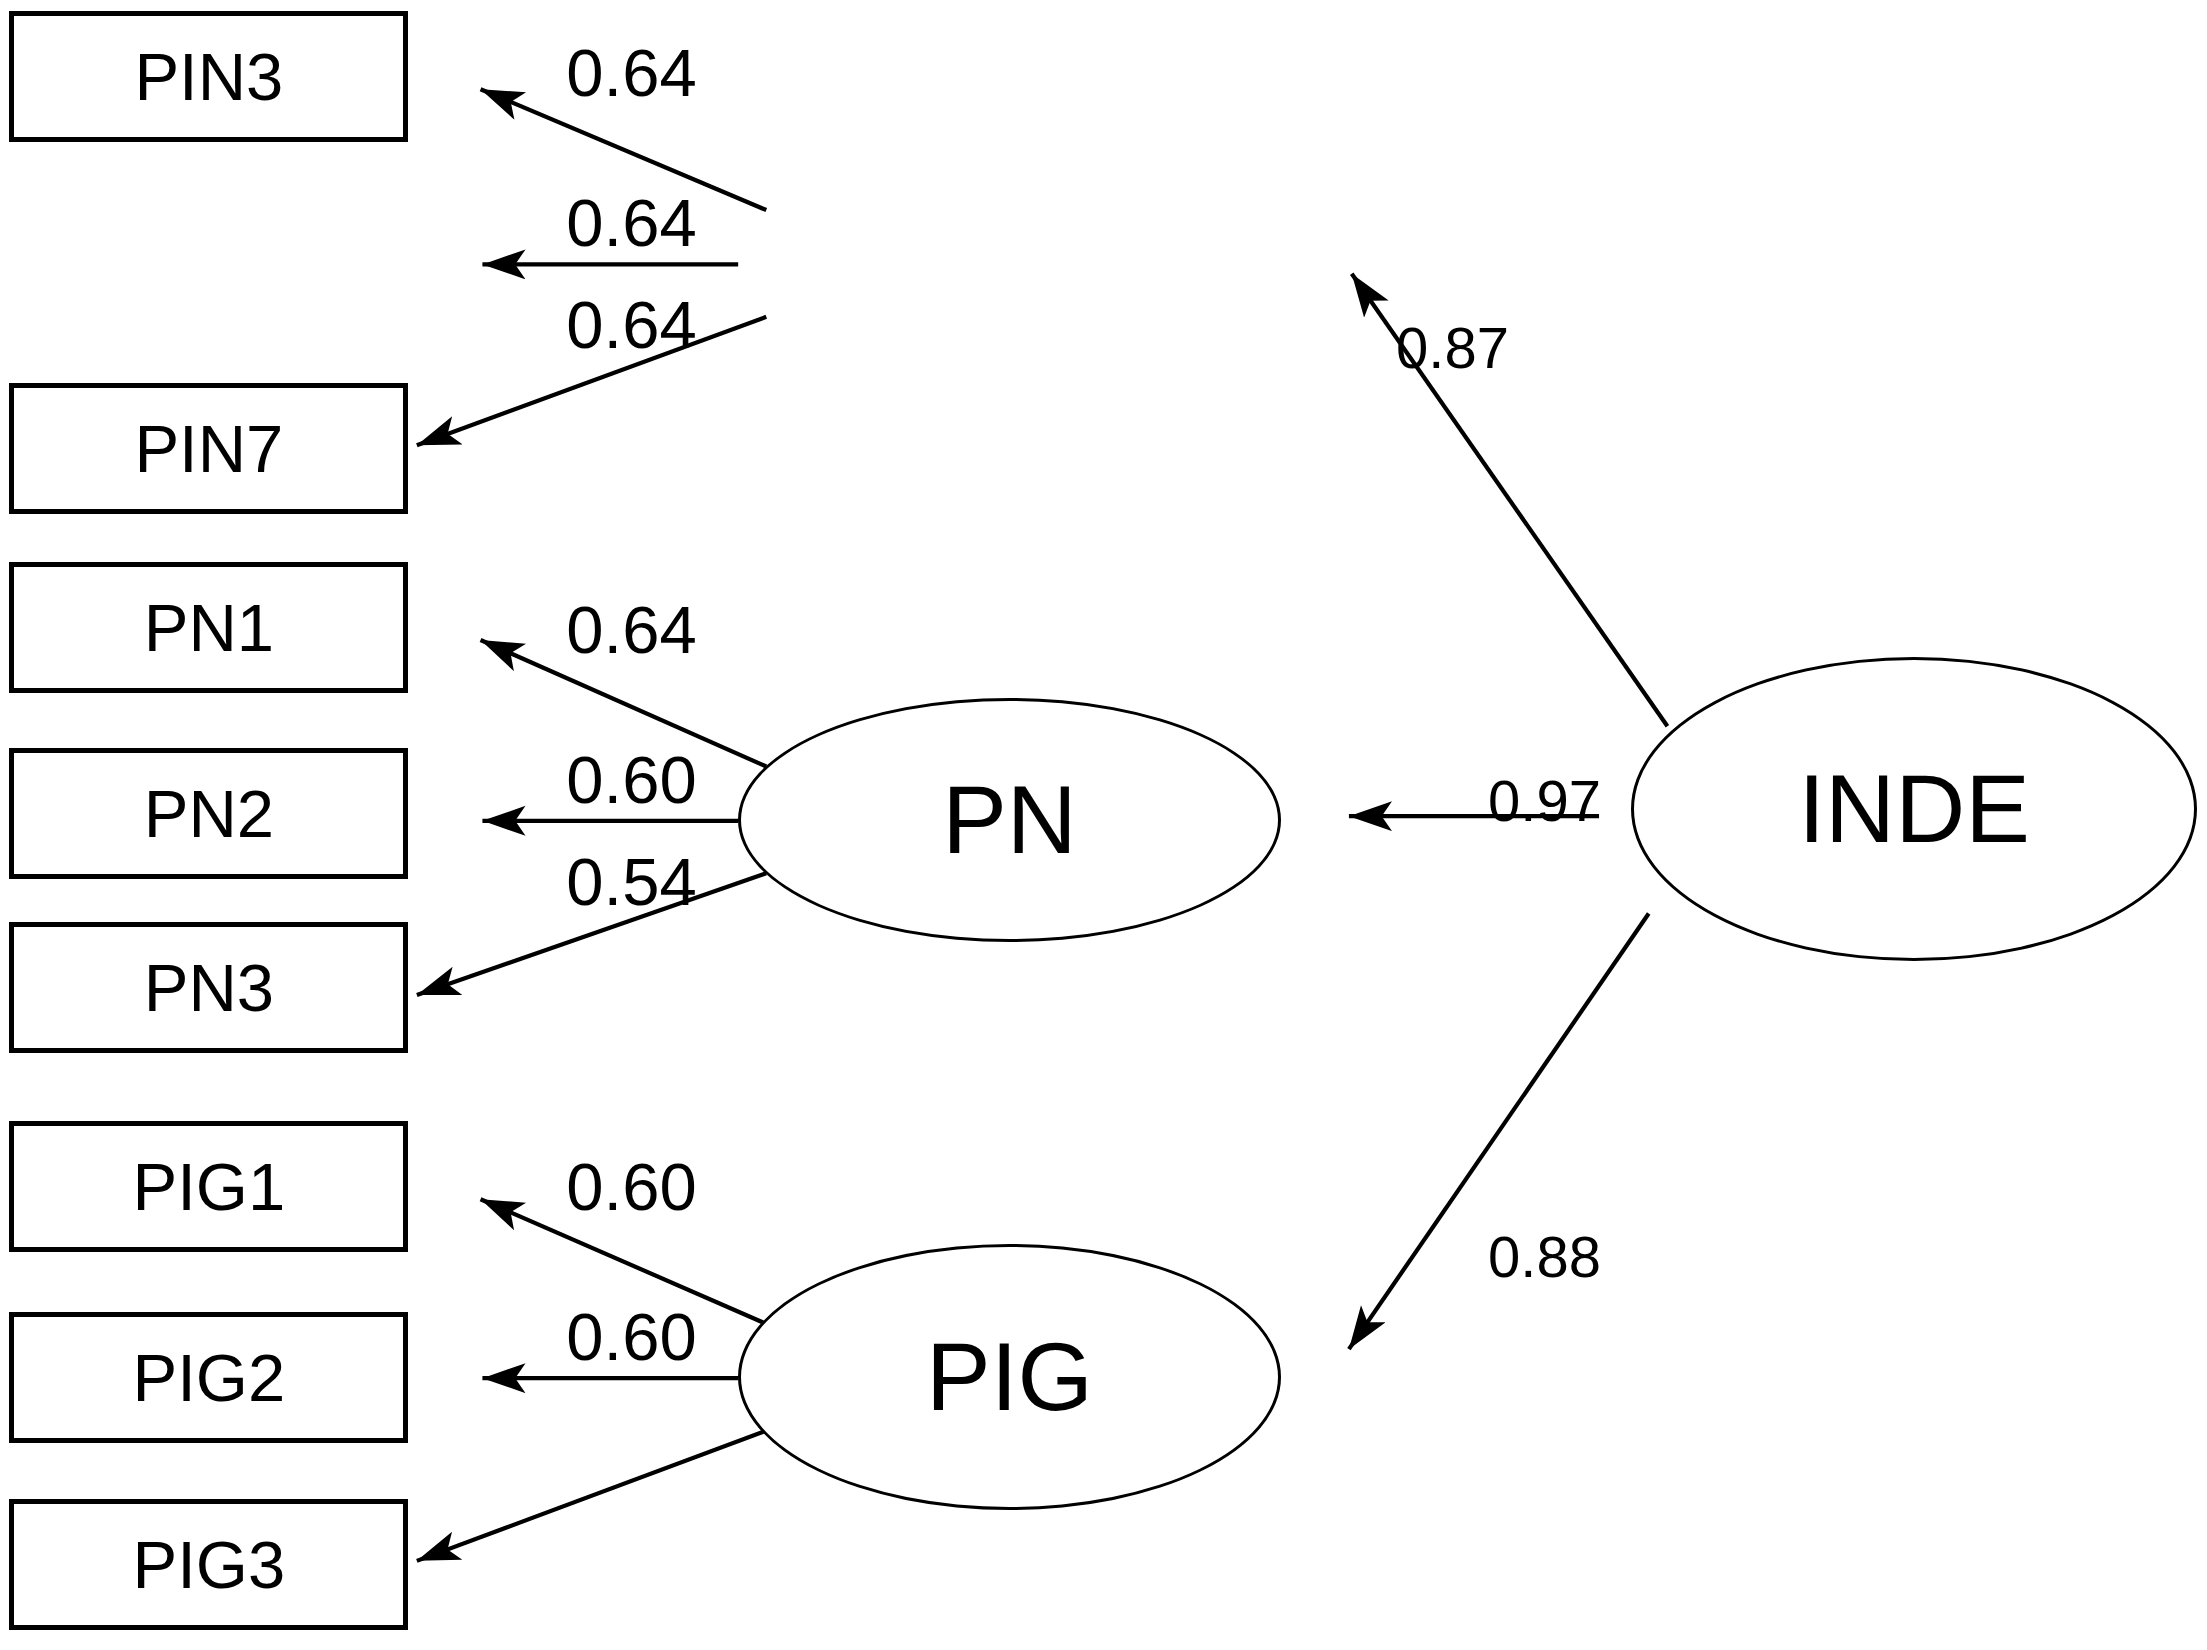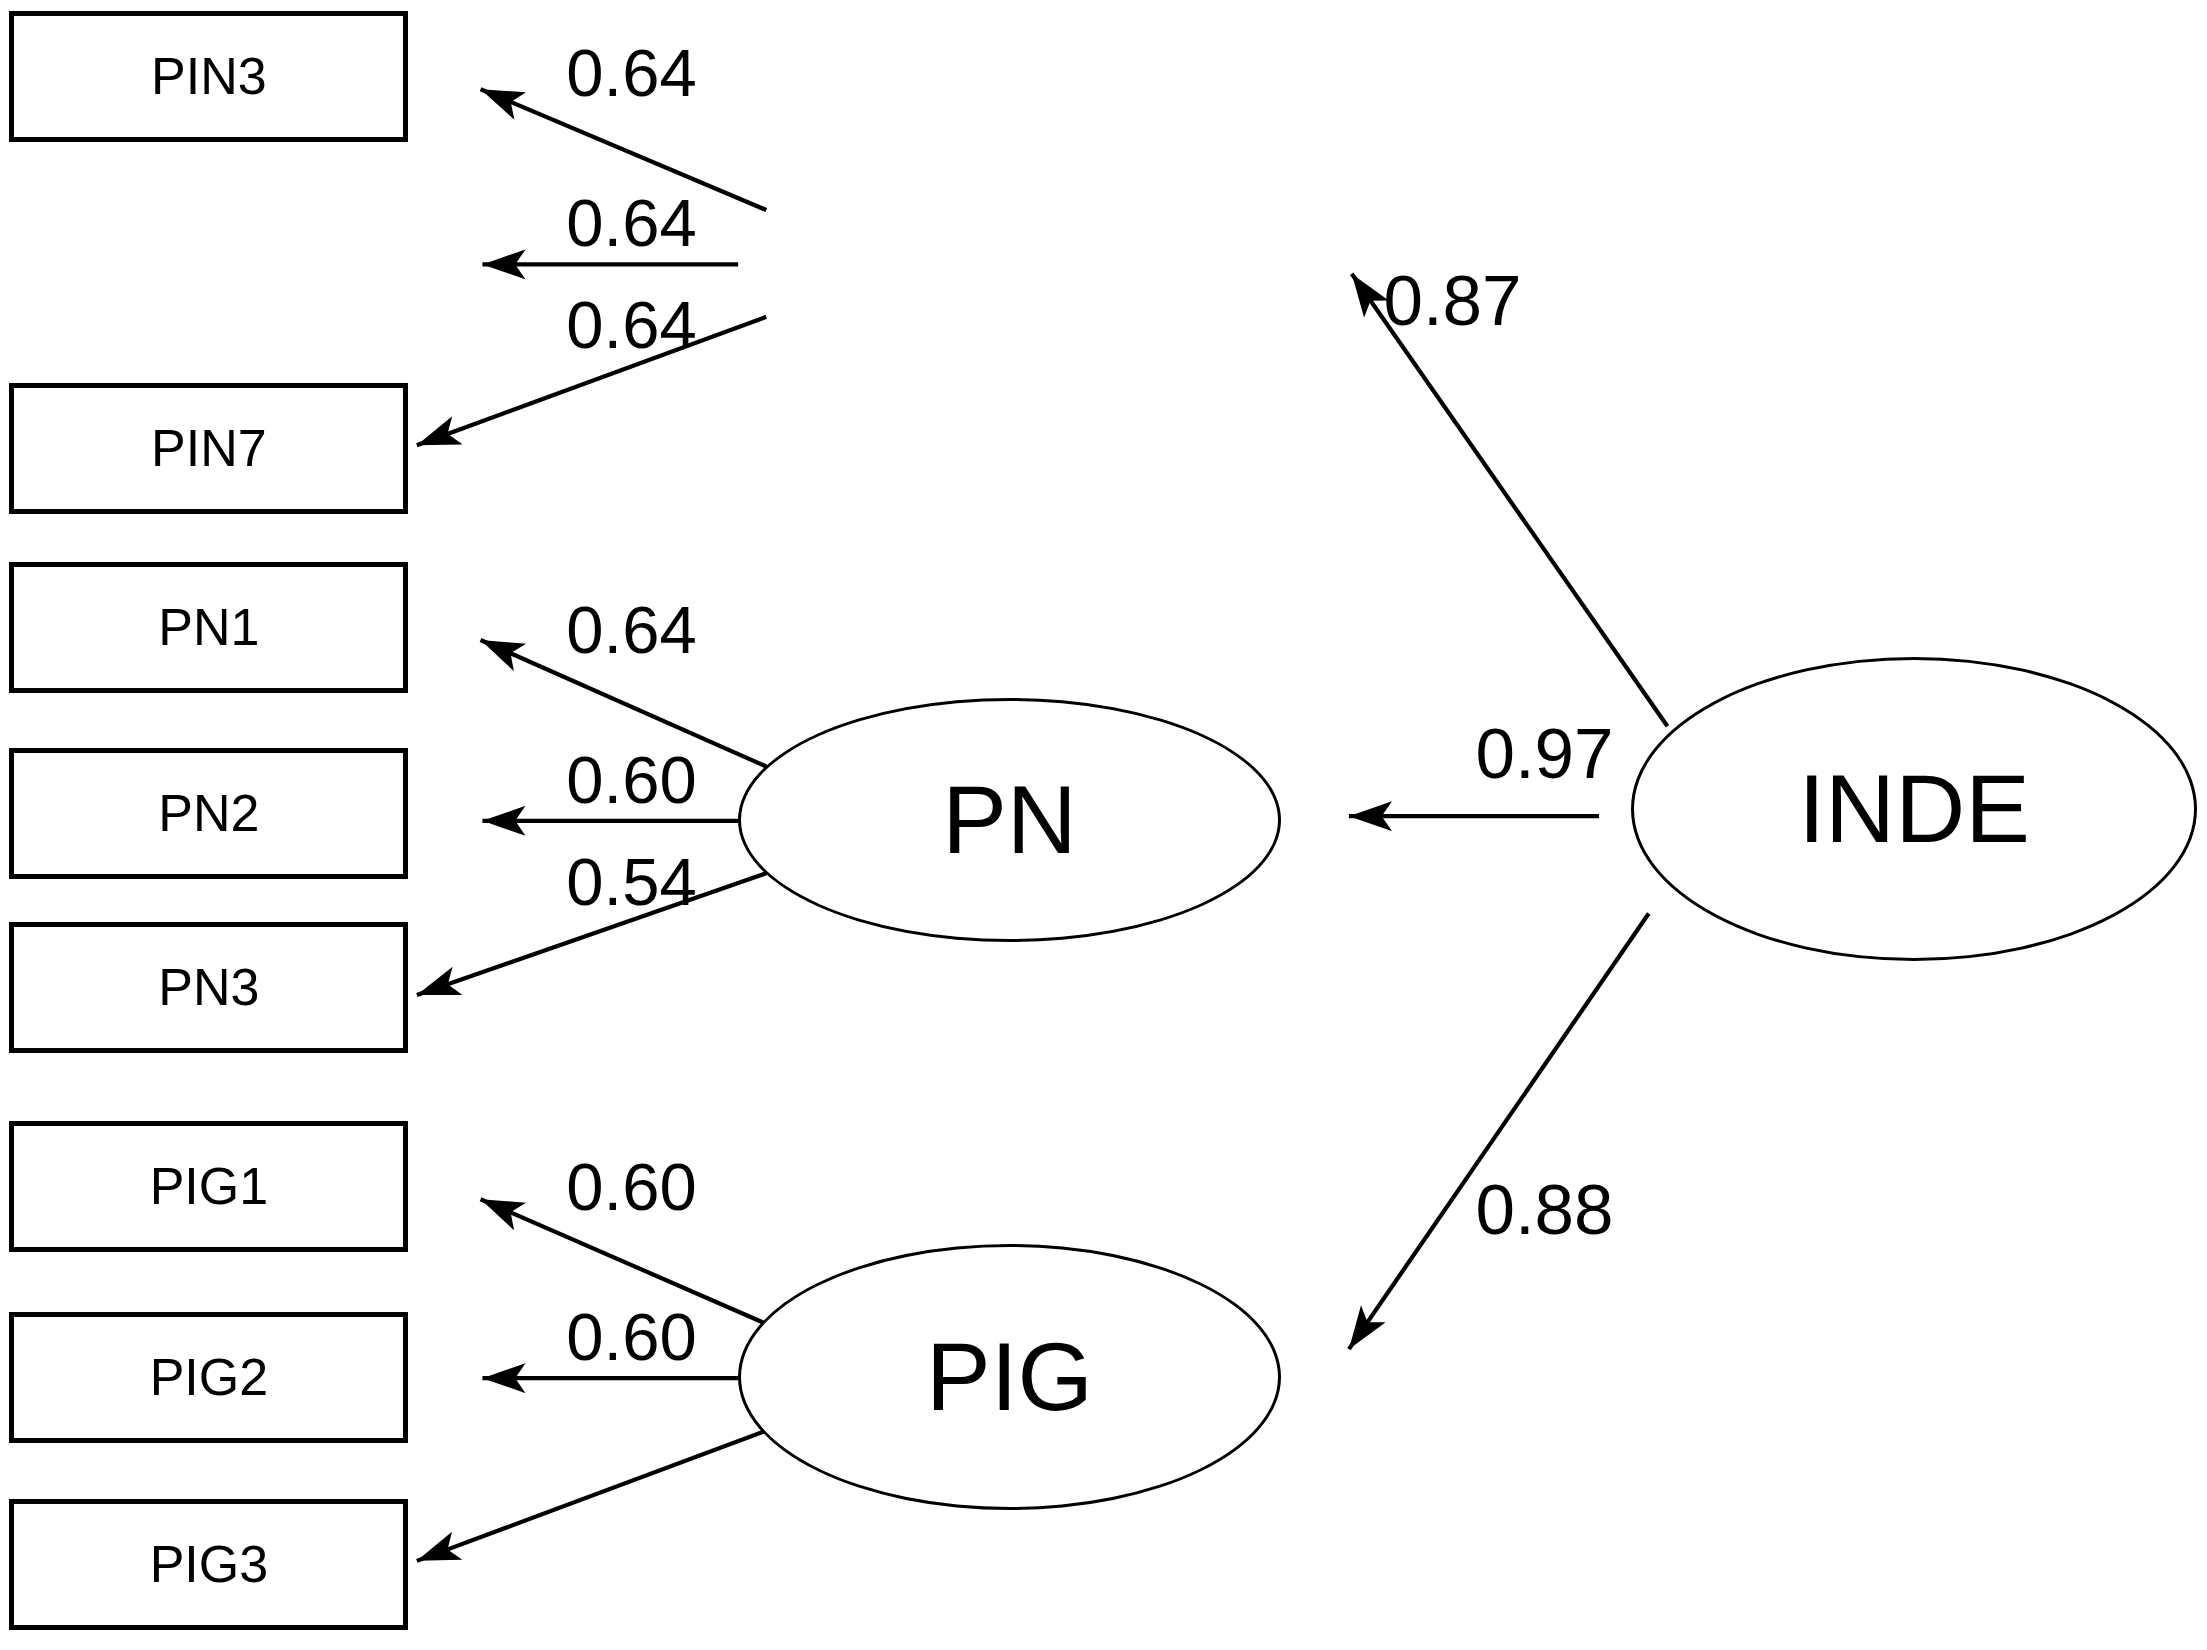--- a/index.html
+++ b/index.html
@@ -12,39 +12,39 @@
   }
   #diagram { position: relative; width: 2207px; height: 1651px; background: #fff; }
   #arrow-layer { position: absolute; left: 0; top: 0; width: 2207px; height: 1651px; }
   .indicator-box {
     position: absolute;
     left: 9.4px; width: 399px; height: 131px;
     border: 5.6px solid #000;
     box-sizing: border-box;
     background: #fff;
     display: flex; align-items: center; justify-content: center;
-    font-size: 52px; line-height: 79px; color: #000;
+    font-size: 67px; line-height: 79px; color: #000;
   }
   .latent-ellipse {
     position: absolute;
     border: 3.7px solid #000;
     border-radius: 50%;
     box-sizing: border-box;
     background: #fff;
     display: flex; align-items: center; justify-content: center;
     font-size: 97px; color: #000;
   }
   .loading-label, .path-label {
     position: absolute;
     width: 225px; height: 94px;
     display: flex; align-items: center; justify-content: center;
     text-align: center; color: #000;
   }
   .loading-label { font-size: 67px; }
-  .path-label { font-size: 71px; }
+  .path-label { font-size: 58px; margin-top: 47px; }
 </style>
 </head>
 <body>
 
 <div id="diagram">
 
   <svg id="arrow-layer" viewBox="0 0 2356 1762" xmlns="http://www.w3.org/2000/svg">
     <defs>
       <marker id="ah" markerUnits="userSpaceOnUse" markerWidth="52" markerHeight="36" refX="46" refY="16" orient="auto">
         <path d="M0,0 L46,16 L0,32 L11,16 Z" fill="#000"></path>

